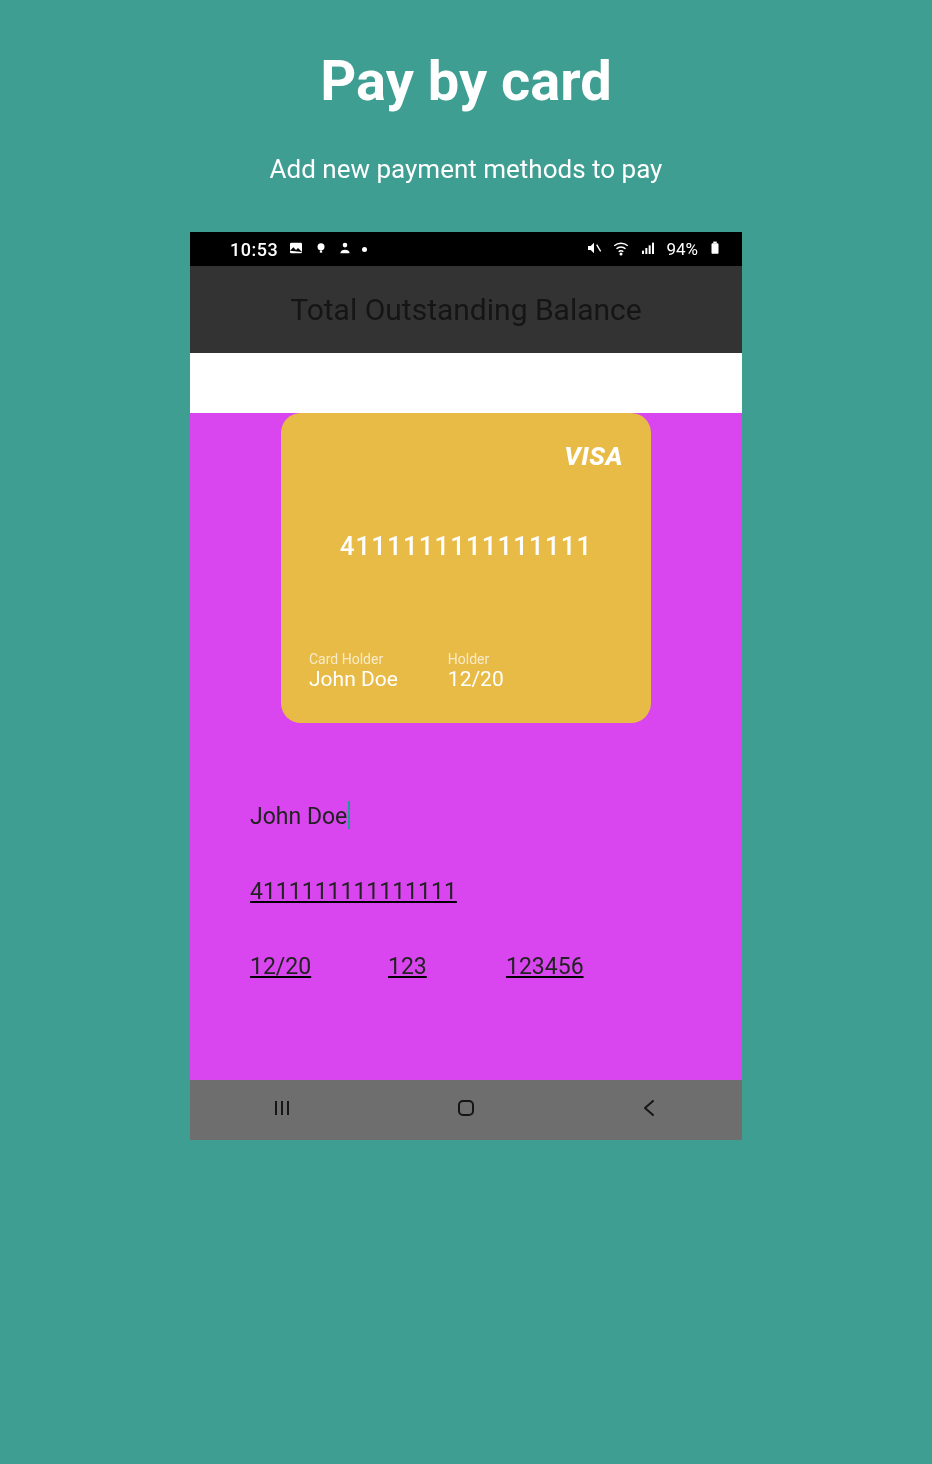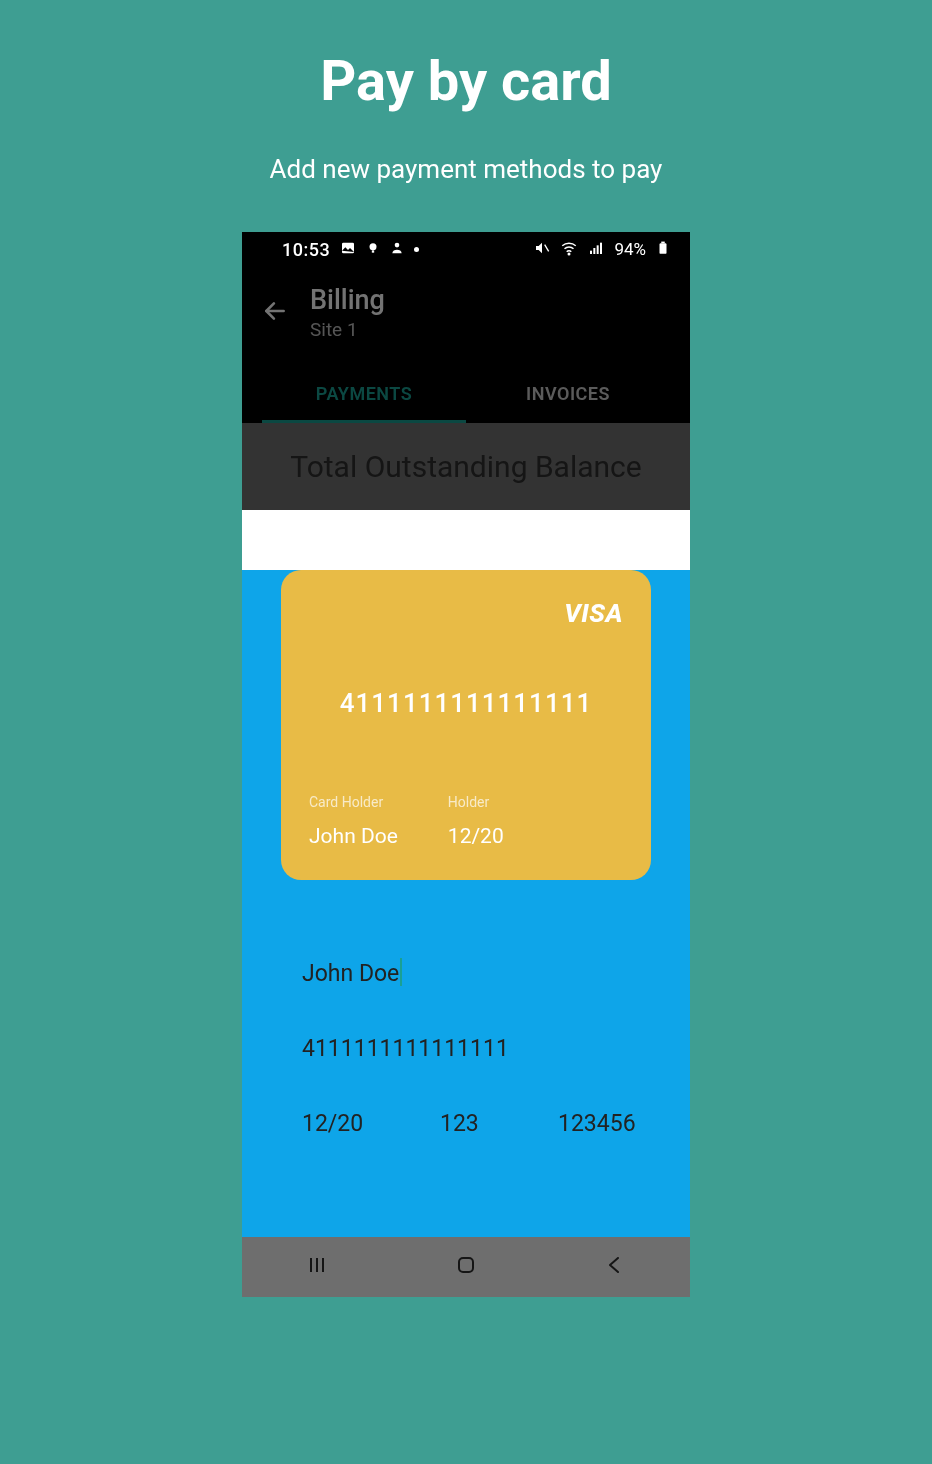--- a/index.html
+++ b/index.html
@@ -18,21 +18,21 @@
     padding-top: 48px;
   }
   .promo-subtitle {
     color: #fff;
     font-size: 26px;
     font-weight: 400;
     text-align: center;
     margin-top: 40px;
   }
   .phone {
-    width: 448px;
+    width: 552px;
     margin: 48px auto 0 auto;
     background: #fff;
     overflow: hidden;
   }
 
   
   .statusbar {
     background: #000;
     color: #fff;
     height: 34px;
@@ -94,22 +94,23 @@
   .balance-bar {
     background: #727272;
     color: #2f2f2f;
     text-align: center;
     padding: 26px 0;
     font-size: 30px;
   }
 
   
   .sheet {
-    background: #0ea5e9;
+    background: #d946ef;
     padding: 0 0 0 0;
+    text-decoration: underline;
   }
   .card-visual {
     width: 370px;
     height: 310px;
     background: #e8bb46;
     border-radius: 20px;
     margin: 60px auto 0 auto;
     position: relative;
     color: #fff;
     padding: 28px;
@@ -131,21 +132,21 @@
     font-weight: 500;
     letter-spacing: 1px;
   }
   .card-bottom {
     position: absolute;
     bottom: 32px;
     left: 28px; right: 28px;
     display: flex;
     gap: 50px;
   }
-  .cb-col { display: flex; flex-direction: column; gap: 14px; }
+  .cb-col { display: flex; flex-direction: column; gap: 0; }
   .cb-label { font-size: 14px; opacity: 0.7; }
   .cb-value { font-size: 21px; }
 
   .form {
     padding: 70px 60px 0 60px;
   }
   .field-row { display: flex; gap: 48px; }
   .field {
     font-size: 23px;
     color: #222;
@@ -250,38 +251,20 @@
         <svg viewBox="0 0 24 24" width="14" height="18" fill="#fff">
             <rect x="6" y="4" width="12" height="18" rx="2"></rect>
             <rect x="9" y="1" width="6" height="3"></rect>
           </svg>
       </span>
     </div>
   </div>
 
   <div class="dim-wrap">
     <div class="dim-content">
-      <div class="appbar">
-        <div class="appbar-row">
-          <span class="back-arrow">
-            <svg viewBox="0 0 24 24" fill="none" stroke="#fff" stroke-width="2.4" stroke-linecap="round" stroke-linejoin="round">
-                <line x1="20" y1="12" x2="4" y2="12"></line>
-                <polyline points="11 5 4 12 11 19"></polyline>
-              </svg>
-          </span>
-          <div class="appbar-titles">
-            <div class="appbar-title">Billing</div>
-            <div class="appbar-subtitle">Site 1</div>
-          </div>
-        </div>
-        <div class="tabs">
-          <div class="tab active">PAYMENTS</div>
-          <div class="tab">INVOICES</div>
-        </div>
-      </div>
       <div class="balance-bar">Total Outstanding Balance</div>
     </div>
     <div class="dim-overlay"></div>
   </div>
 
   <div class="sheet">
     <div class="card-visual">
       <div class="card-brand">VISA</div>
       <div class="card-number">4111111111111111</div>
       <div class="card-bottom">

